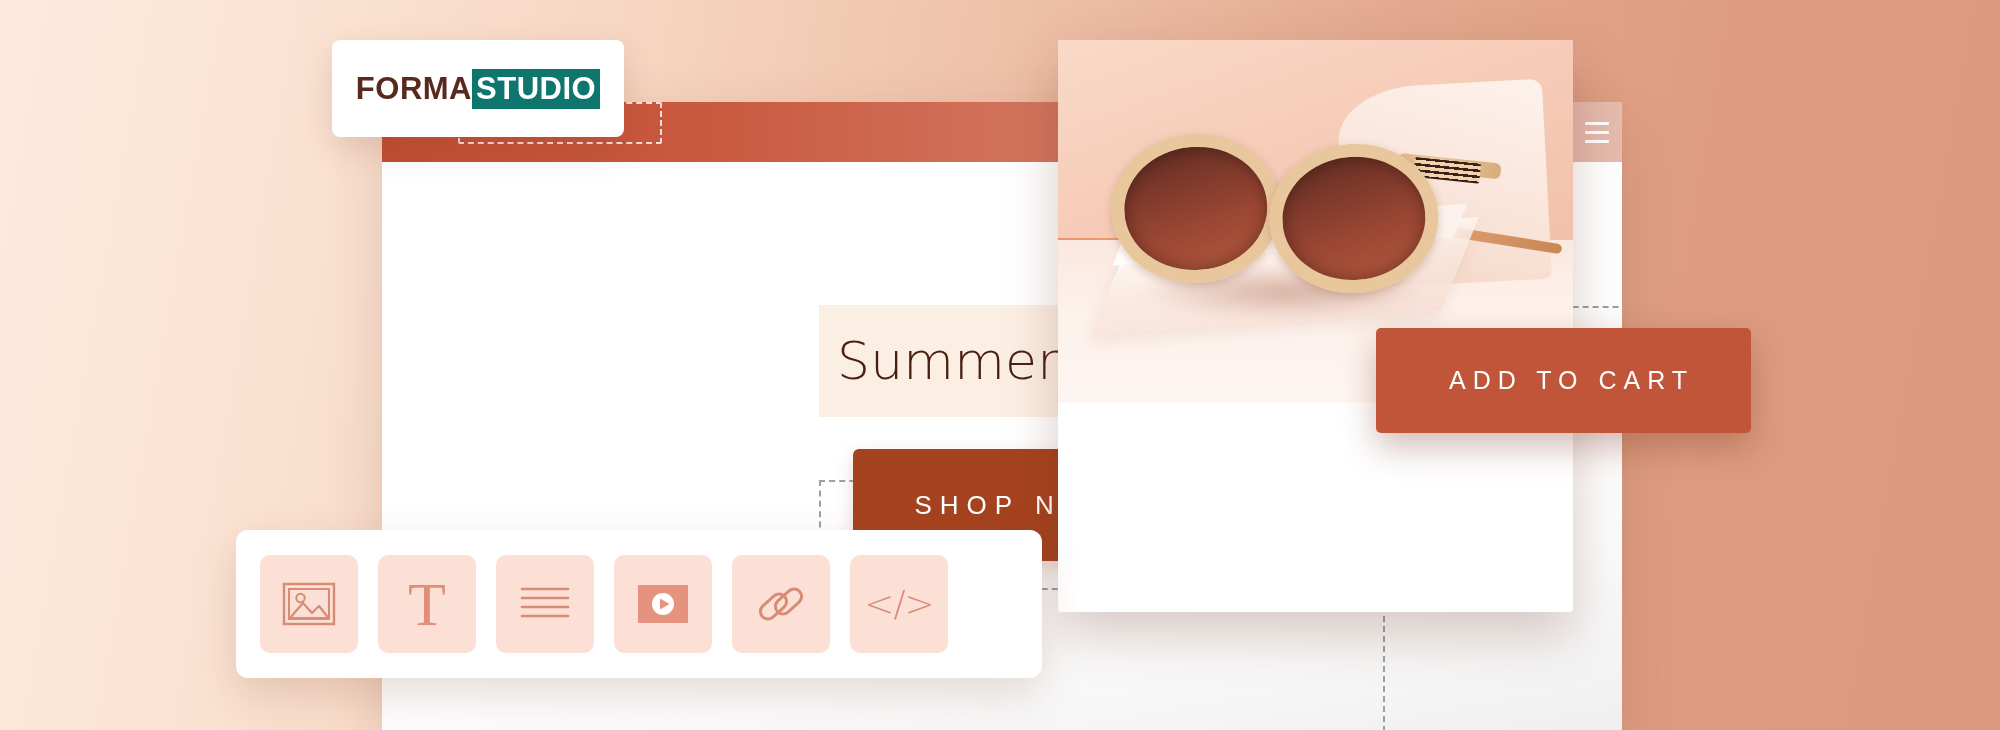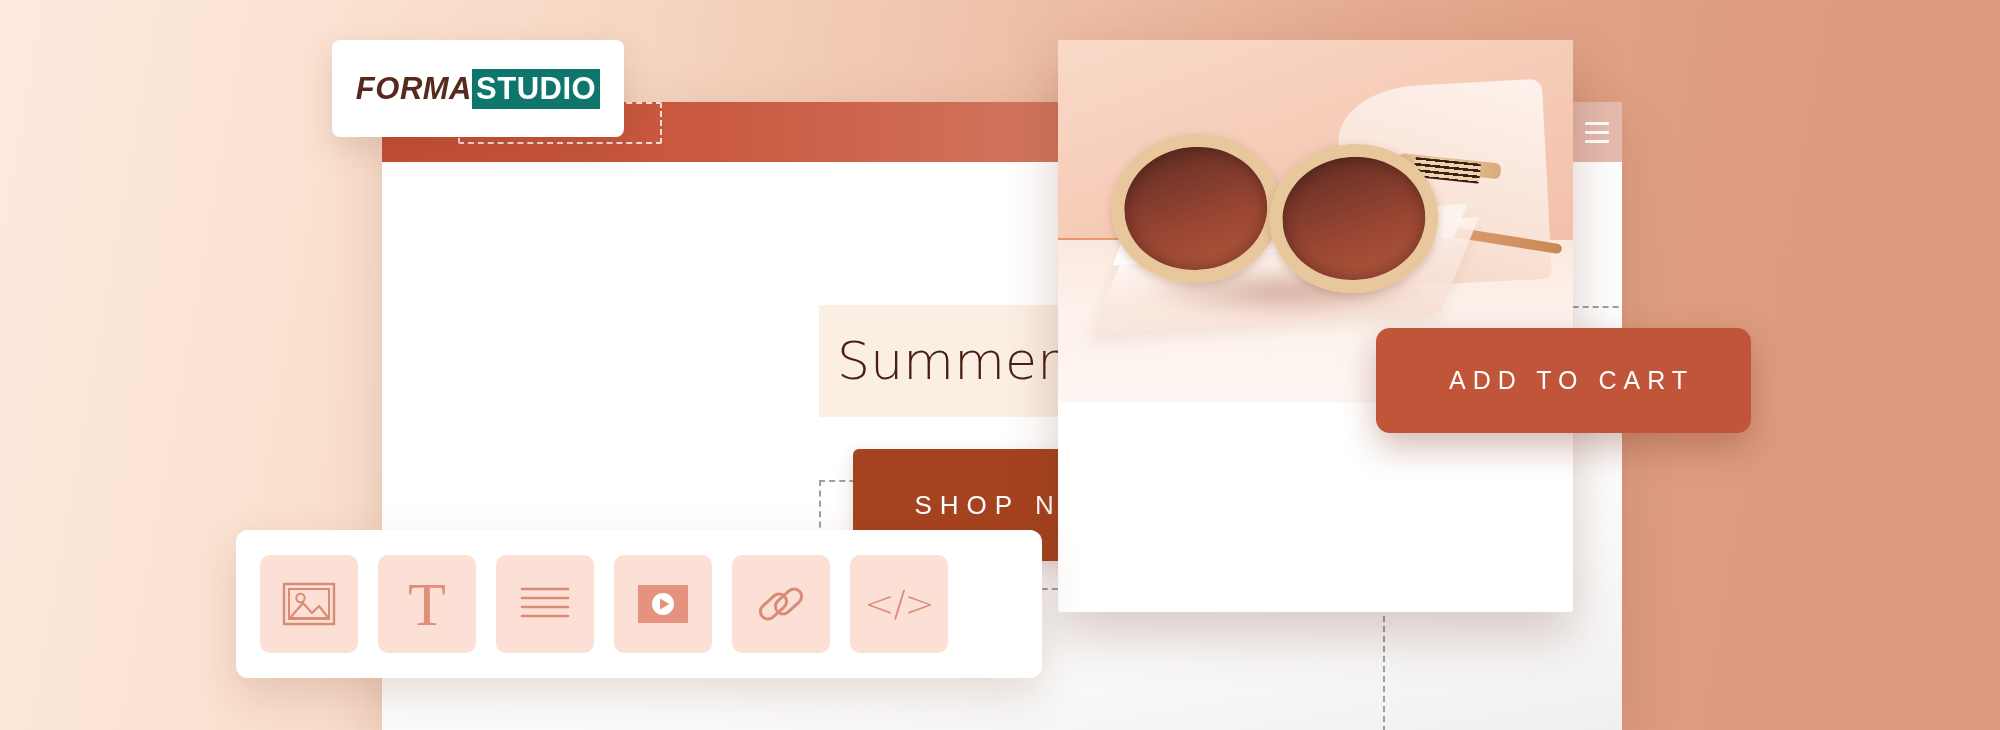--- a/index.html
+++ b/index.html
@@ -285,21 +285,21 @@
 
   
   #add-to-cart-button {
     position: absolute;
     left: 1376px;
     top: 328px;
     width: 375px;
     height: 105px;
     background: #c0553a;
     border: none;
-    border-radius: 14px;
+    border-radius: 5px;
     color: #ffffff;
     font-size: 25px;
     letter-spacing: 7px;
     font-weight: 400;
     cursor: pointer;
     z-index: 30;
     box-shadow: 0 14px 34px rgba(120, 50, 30, 0.33);
     padding-left: 22px;
     font-family: "Liberation Sans", sans-serif;
   }
@@ -319,21 +319,21 @@
     justify-content: center;
     z-index: 40;
   }
   #logo-text {
     font-size: 31px;
     font-weight: bold;
     letter-spacing: 0.5px;
     white-space: nowrap;
     font-family: "Liberation Sans", sans-serif;
   }
-  #logo-forma { color: #58291d; font-style: italic; }
+  #logo-forma { color: #58291d; }
   #logo-studio {
     color: #ffffff;
     background: #0f766e;
     padding: 2px 4px 3px 4px;
   }
 
   
   #element-toolbar {
     position: absolute;
     left: 236px;

